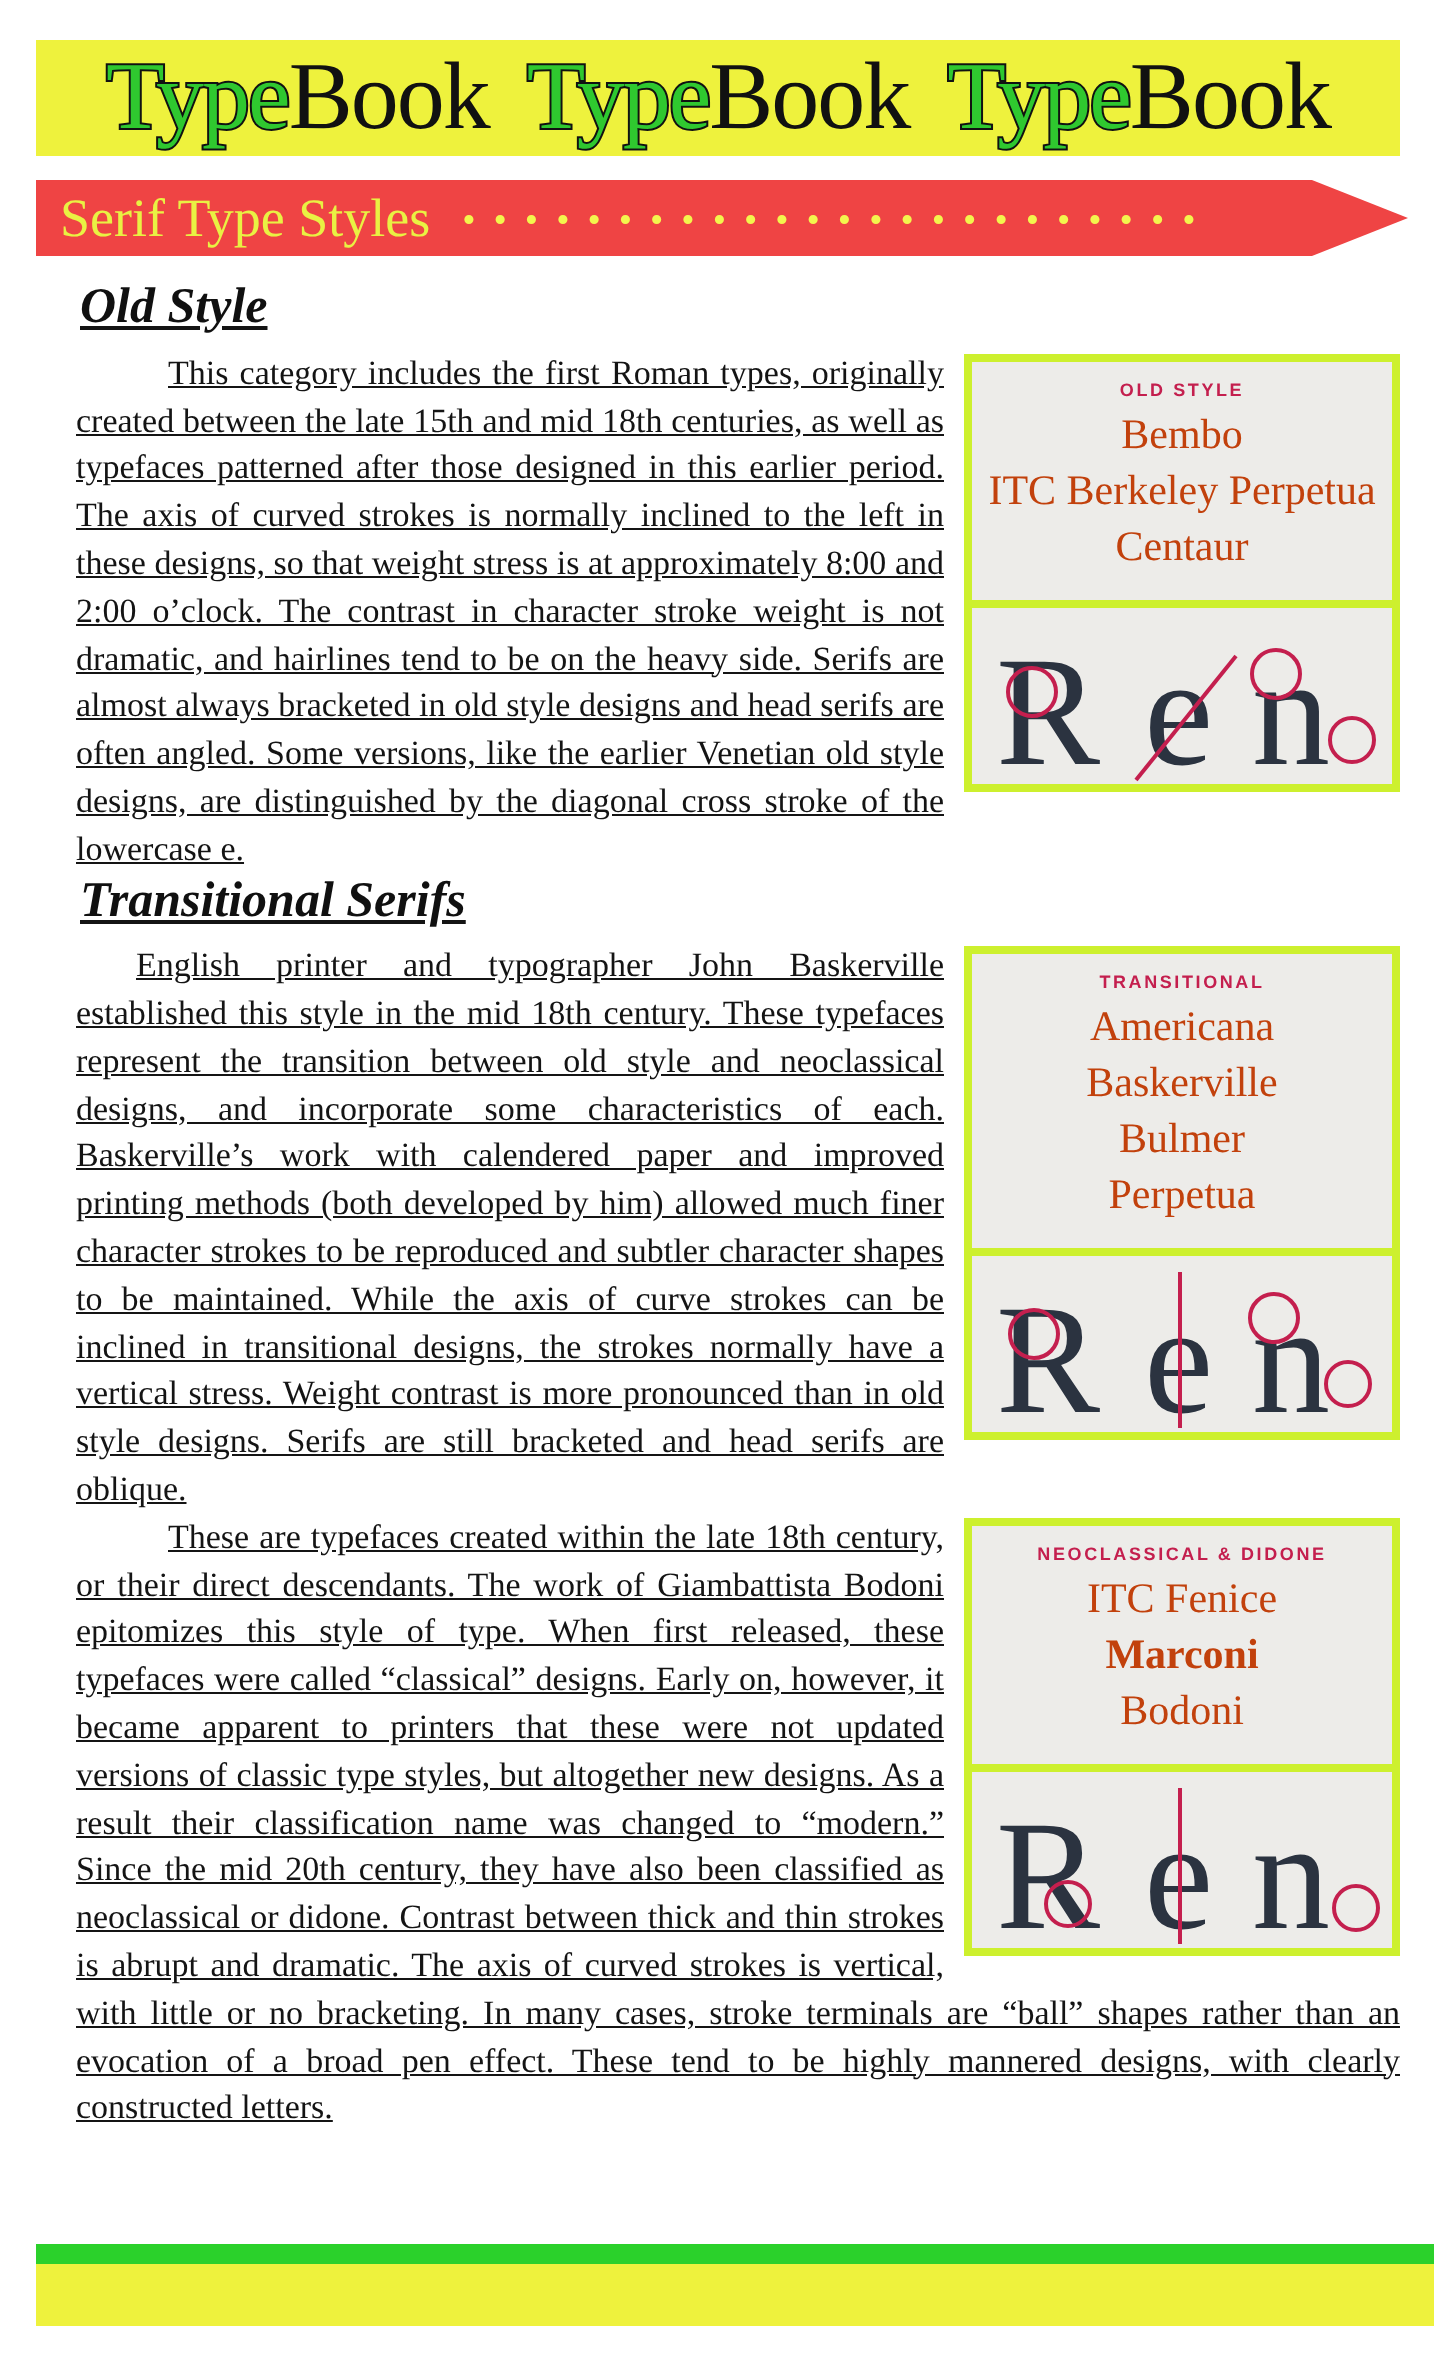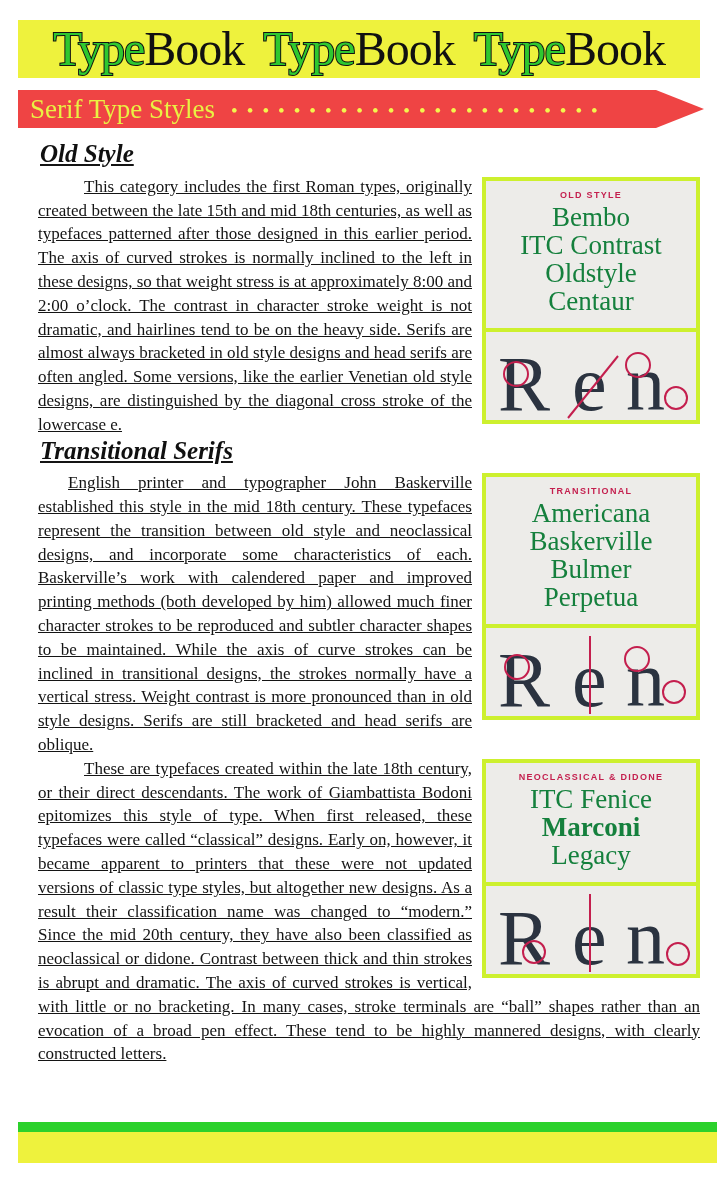--- a/index.html
+++ b/index.html
@@ -50,21 +50,21 @@
     background:#cdf02e;padding:4px;box-sizing:border-box;
     display:flex;flex-direction:column;gap:4px;
   }
   .panel{background:#edece9;}
   .names{text-align:center;padding:9px 2px 13px;}
   .box-label{
     font-family:"Liberation Sans", sans-serif;
     font-size:9px;font-weight:bold;letter-spacing:1.3px;
     color:#c41f4e;margin-bottom:3px;
   }
-  .font-name{font-size:27px;line-height:28px;color:#15803d;}
+  .font-name{font-size:21px;line-height:28px;color:#c2410c;}
   .font-name.bolder{font-weight:bold;}
   .ren-panel{padding:2px 0 0;}
   .ren-svg{display:block;width:210px;height:86px;}
   .ren-letter{font-family:"Liberation Serif", serif;font-size:78px;fill:#2b3340;}
   .mark{fill:none;stroke:#c41f4e;stroke-width:2;}
   
   .footer-green{position:absolute;left:18px;top:1122px;width:699px;height:10px;background:#2bd12b;}
   .footer-yellow{position:absolute;left:18px;top:1132px;width:699px;height:31px;background:#eef23d;}
 </style>
 </head>
@@ -85,21 +85,21 @@
 
 <div class="content">
 
   <section class="indent-lg">
     <h2>Old Style</h2>
     <div class="sec-body">
       <div class="samplebox">
         <div class="panel names">
           <div class="box-label">OLD STYLE</div>
           <div class="font-name">Bembo</div>
-          <div class="font-name">ITC Contrast Oldstyle</div>
+          <div class="font-name">ITC Berkeley Perpetua</div>
           <div class="font-name">Centaur</div>
         </div>
         <div class="panel ren-panel">
           <svg class="ren-svg" viewBox="0 0 210 86">
             <text class="ren-letter" x="12" y="76">R</text>
             <text class="ren-letter" x="86" y="76">e</text>
             <text class="ren-letter" x="140" y="76">n</text>
             <circle class="mark" cx="30" cy="40" r="12"></circle>
             <circle class="mark" cx="152" cy="31" r="12"></circle>
             <circle class="mark" cx="190" cy="64" r="11"></circle>
@@ -138,21 +138,21 @@
     </div>
   </section>
 
   <section class="indent-lg">
     <div class="sec-body">
       <div class="samplebox">
         <div class="panel names">
           <div class="box-label">NEOCLASSICAL &amp; DIDONE</div>
           <div class="font-name">ITC Fenice</div>
           <div class="font-name bolder">Marconi</div>
-          <div class="font-name">Legacy</div>
+          <div class="font-name">Bodoni</div>
         </div>
         <div class="panel ren-panel">
           <svg class="ren-svg" viewBox="0 0 210 86">
             <text class="ren-letter" x="12" y="76">R</text>
             <text class="ren-letter" x="86" y="76">e</text>
             <text class="ren-letter" x="140" y="76">n</text>
             <circle class="mark" cx="48" cy="64" r="11"></circle>
             <circle class="mark" cx="192" cy="66" r="11"></circle>
             <line class="mark" x1="104" y1="6" x2="104" y2="84"></line>
           </svg>

